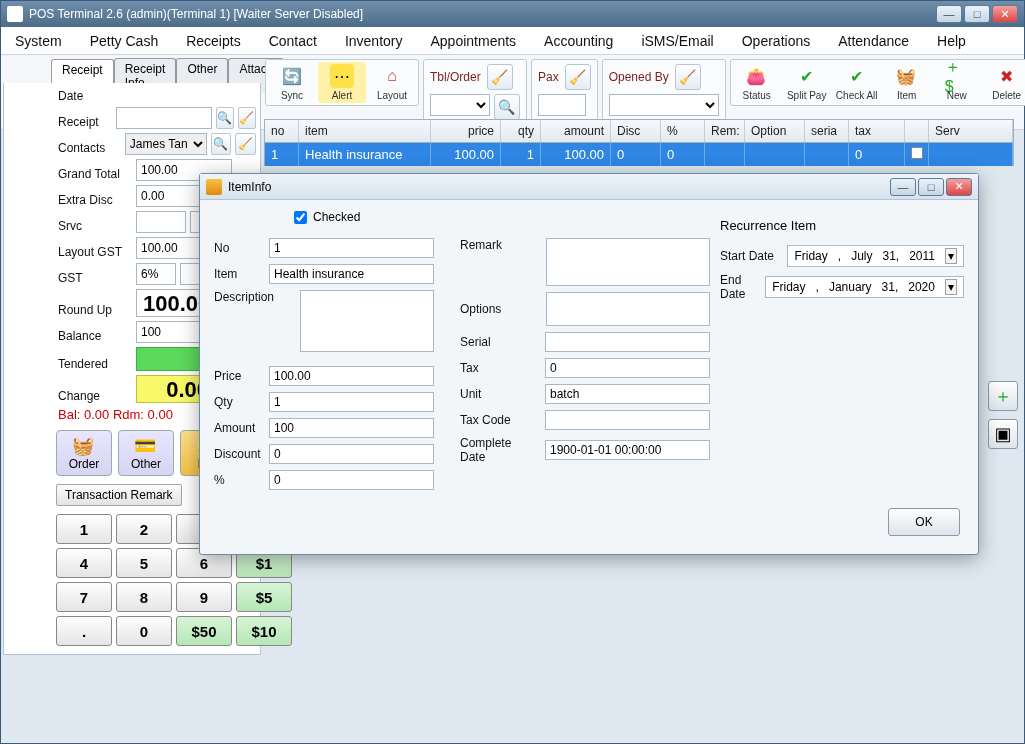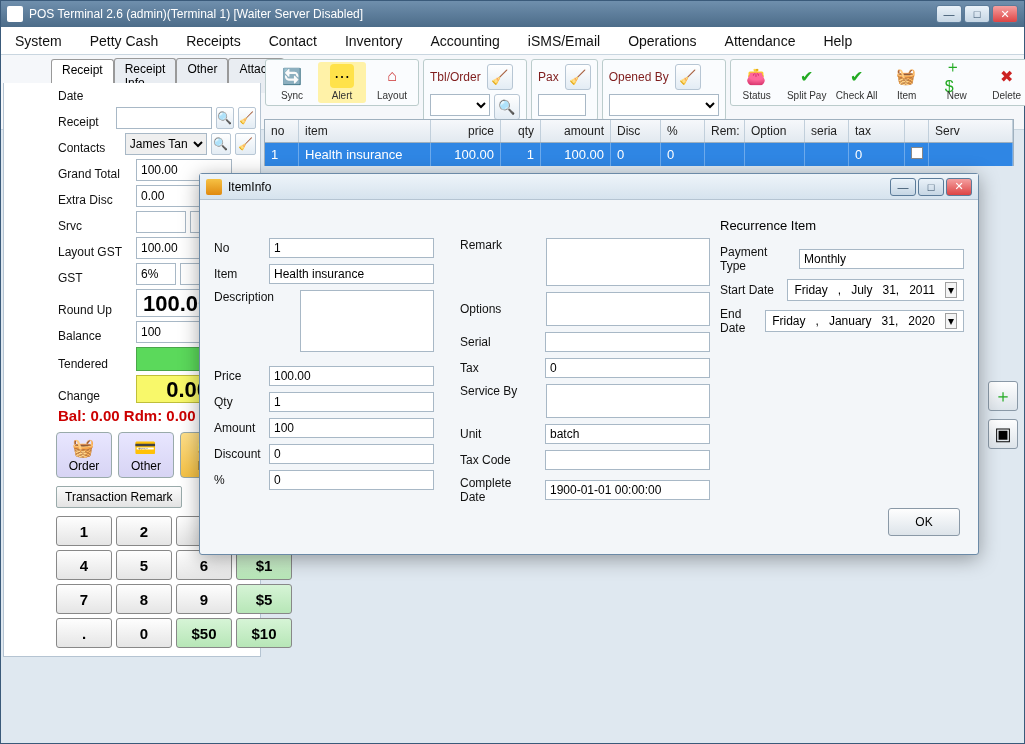--- a/index.html
+++ b/index.html
@@ -34,21 +34,21 @@
 .broom { display:inline-block; width:26px; height:26px; border:1px solid #b7c6d4; border-radius:3px; background:linear-gradient(#fff,#e3ecf4); line-height:24px; text-align:center; font-size:14px; cursor:pointer;}
 .txtin { border:1px solid #a8b8c6; height:22px; padding:0 4px; background:#fff; }
 
 
 .rform { padding:6px 4px 4px 6px; }
 .frow { display:flex; align-items:flex-end; margin-bottom:4px; gap:4px; }
 .frow .fl { width:74px; font-size:12px; color:#111; }
 .frow input { border:1px solid #a8b8c6; height:22px; padding:0 4px; }
 .iconbtn { width:24px; height:22px; border:1px solid #b7c6d4; border-radius:2px; background:linear-gradient(#fff,#e3ecf4); display:flex; align-items:center; justify-content:center; cursor:pointer;}
 .bignum { font-size:22px; font-weight:600; text-align:right; padding:0 6px; height:28px; line-height:28px;}
-.redtext { color:#c00; font-size:15px;font-weight:bold; }
+.redtext { color:#c00; font-size:13px; }
 
 
 .bigicons { display:flex; gap:6px; padding:4px;}
 .bigicon { width:56px; height:46px; border:1px solid #9aa; border-radius:4px; background:linear-gradient(#e8e6ff,#d7d4f4); display:flex; flex-direction:column; align-items:center; justify-content:center; cursor:pointer; font-size:11px;}
 .bigicon .ic { font-size:18px; }
 .smallbtn { border:1px solid #9aa; background:linear-gradient(#fcfcfc,#e3e3e3); padding:3px 8px; border-radius:2px; cursor:pointer;}
 
 
 .keypad { display:grid; grid-template-columns: repeat(4, 56px); grid-auto-rows:30px; gap:4px; padding:4px; }
 .key { border:1px solid #888; border-radius:3px; background:linear-gradient(#fefefe,#e5e5e5); display:flex; align-items:center; justify-content:center; font-size:15px; font-weight:600; cursor:pointer;}
@@ -99,20 +99,21 @@
       <div class="winbtn close">✕</div>
     </div>
   </div>
 
   <div class="menubar">
     <div class="menuitem">System</div>
     <div class="menuitem">Petty Cash</div>
     <div class="menuitem">Receipts</div>
     <div class="menuitem">Contact</div>
     <div class="menuitem">Inventory</div>
+    <div class="menuitem">Appointments</div>
     <div class="menuitem">Accounting</div>
     <div class="menuitem">iSMS/Email</div>
     <div class="menuitem">Operations</div>
     <div class="menuitem">Attendance</div>
     <div class="menuitem">Help</div>
   </div>
 
   <div class="toolbar">
     <div class="leftcol">
       <div class="tabs">
@@ -328,20 +329,24 @@
       <span class="mico"></span>
       <span>ItemInfo</span>
       <span class="spacer"></span>
       <div class="winbtns">
         <div class="winbtn">—</div>
         <div class="winbtn">□</div>
         <div class="winbtn close">✕</div>
       </div>
     </div>
     <div class="mbody">
+      <div class="chkrow">
+          <input type="checkbox" checked="" style="">
+          <span>Checked</span>
+        </div>
 
       <div class="mcol left">
         <div class="mrow">
             <span class="ml">No</span>
             <input value="1" style="">
           </div>
         <div class="mrow">
             <span class="ml">Item</span>
             <input value="Health insurance" style="">
           </div>
@@ -382,44 +387,36 @@
             <textarea rows="2" style=""></textarea>
           </div>
         <div class="mrow">
             <span class="ml">Serial</span>
             <input style="">
           </div>
         <div class="mrow">
             <span class="ml">Tax</span>
             <input value="0" style="">
           </div>
-        <div class="mrow" style="align-items:flex-start">
-            <span class="ml">Service By</span>
-            <textarea rows="2" style=""></textarea>
-          </div>
         <div class="mrow">
             <span class="ml">Unit</span>
             <input value="batch" style="">
           </div>
         <div class="mrow">
             <span class="ml">Tax Code</span>
             <input style="">
           </div>
         <div class="mrow">
             <span class="ml">Complete Date</span>
             <input value="1900-01-01 00:00:00" style="">
           </div>
       </div>
 
       <div class="mcol right" style="top:18px">
         <div style="font-size:13px;margin-bottom:12px">Recurrence Item</div>
-        <div class="mrow">
-            <span class="ml" style="width:94px">Payment Type</span>
-            <input value="Monthly" style="">
-          </div>
         <div class="mrow">
             <span class="ml" style="width:94px">Start Date</span>
           <div class="datefield">
             <span class="seg">Friday</span>
               <span>,</span>
             <span class="seg">July</span>
             <span class="seg">31,</span>
             <span class="seg">2011</span>
             <span class="cal">▾</span>
           </div>

